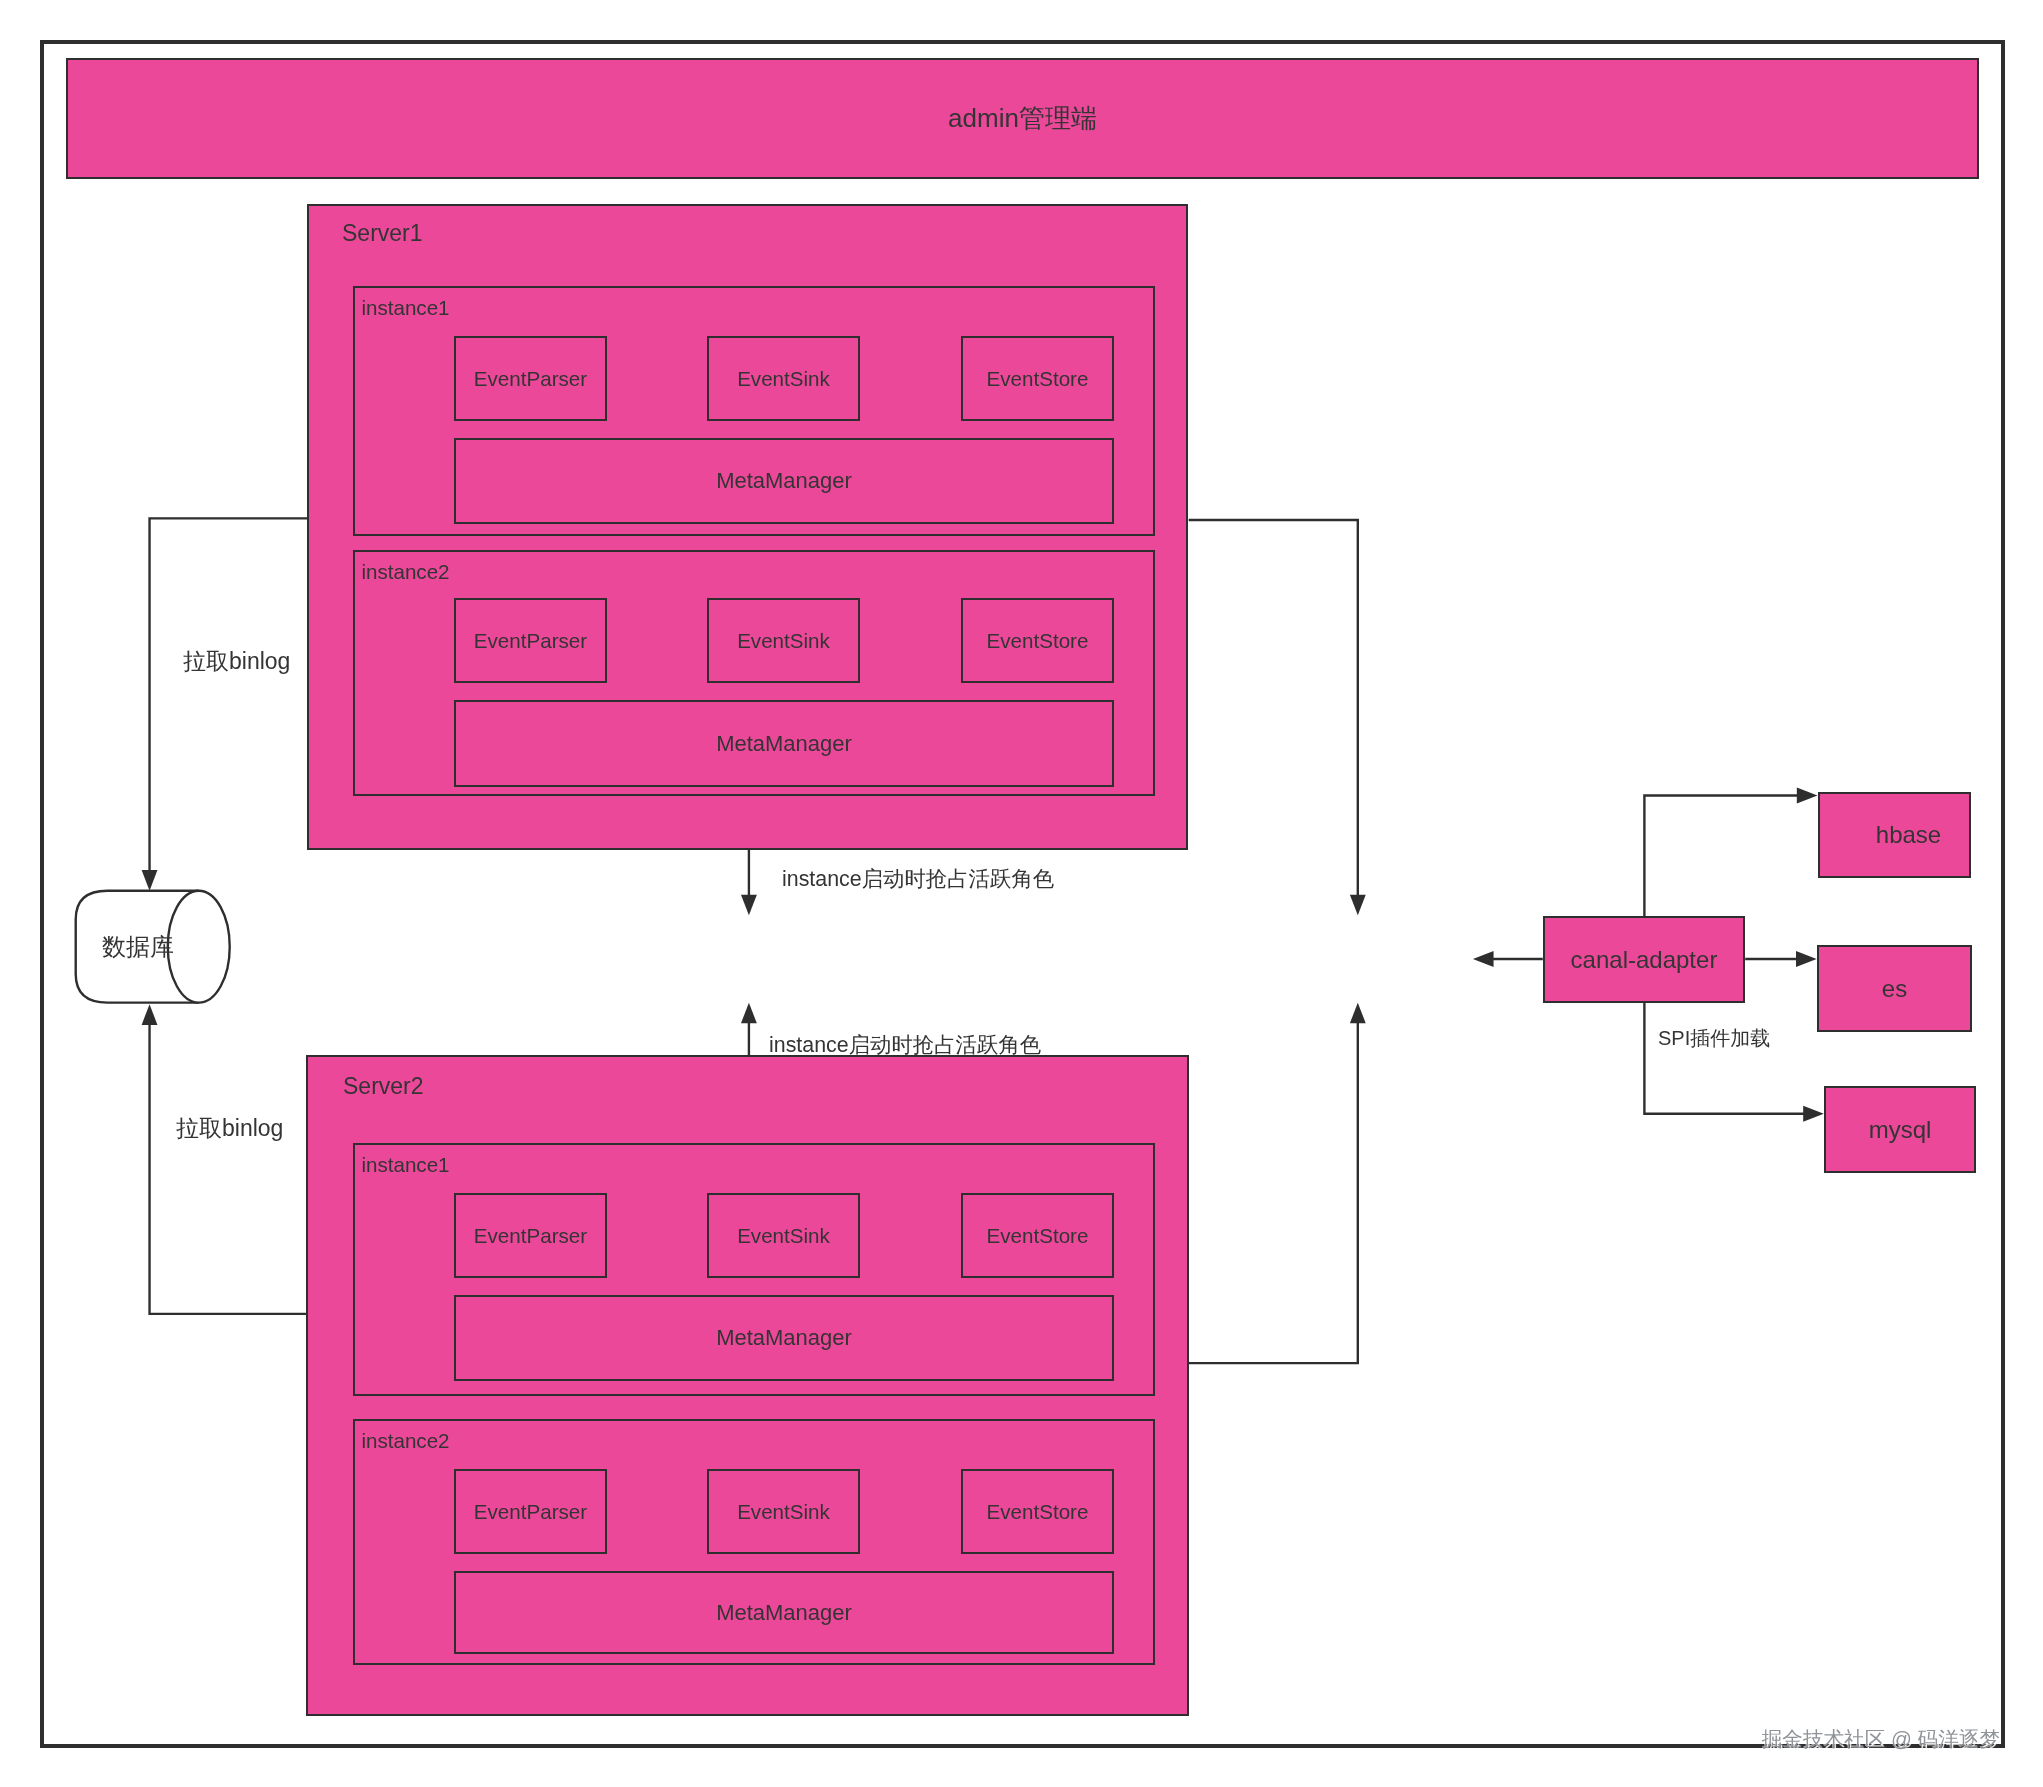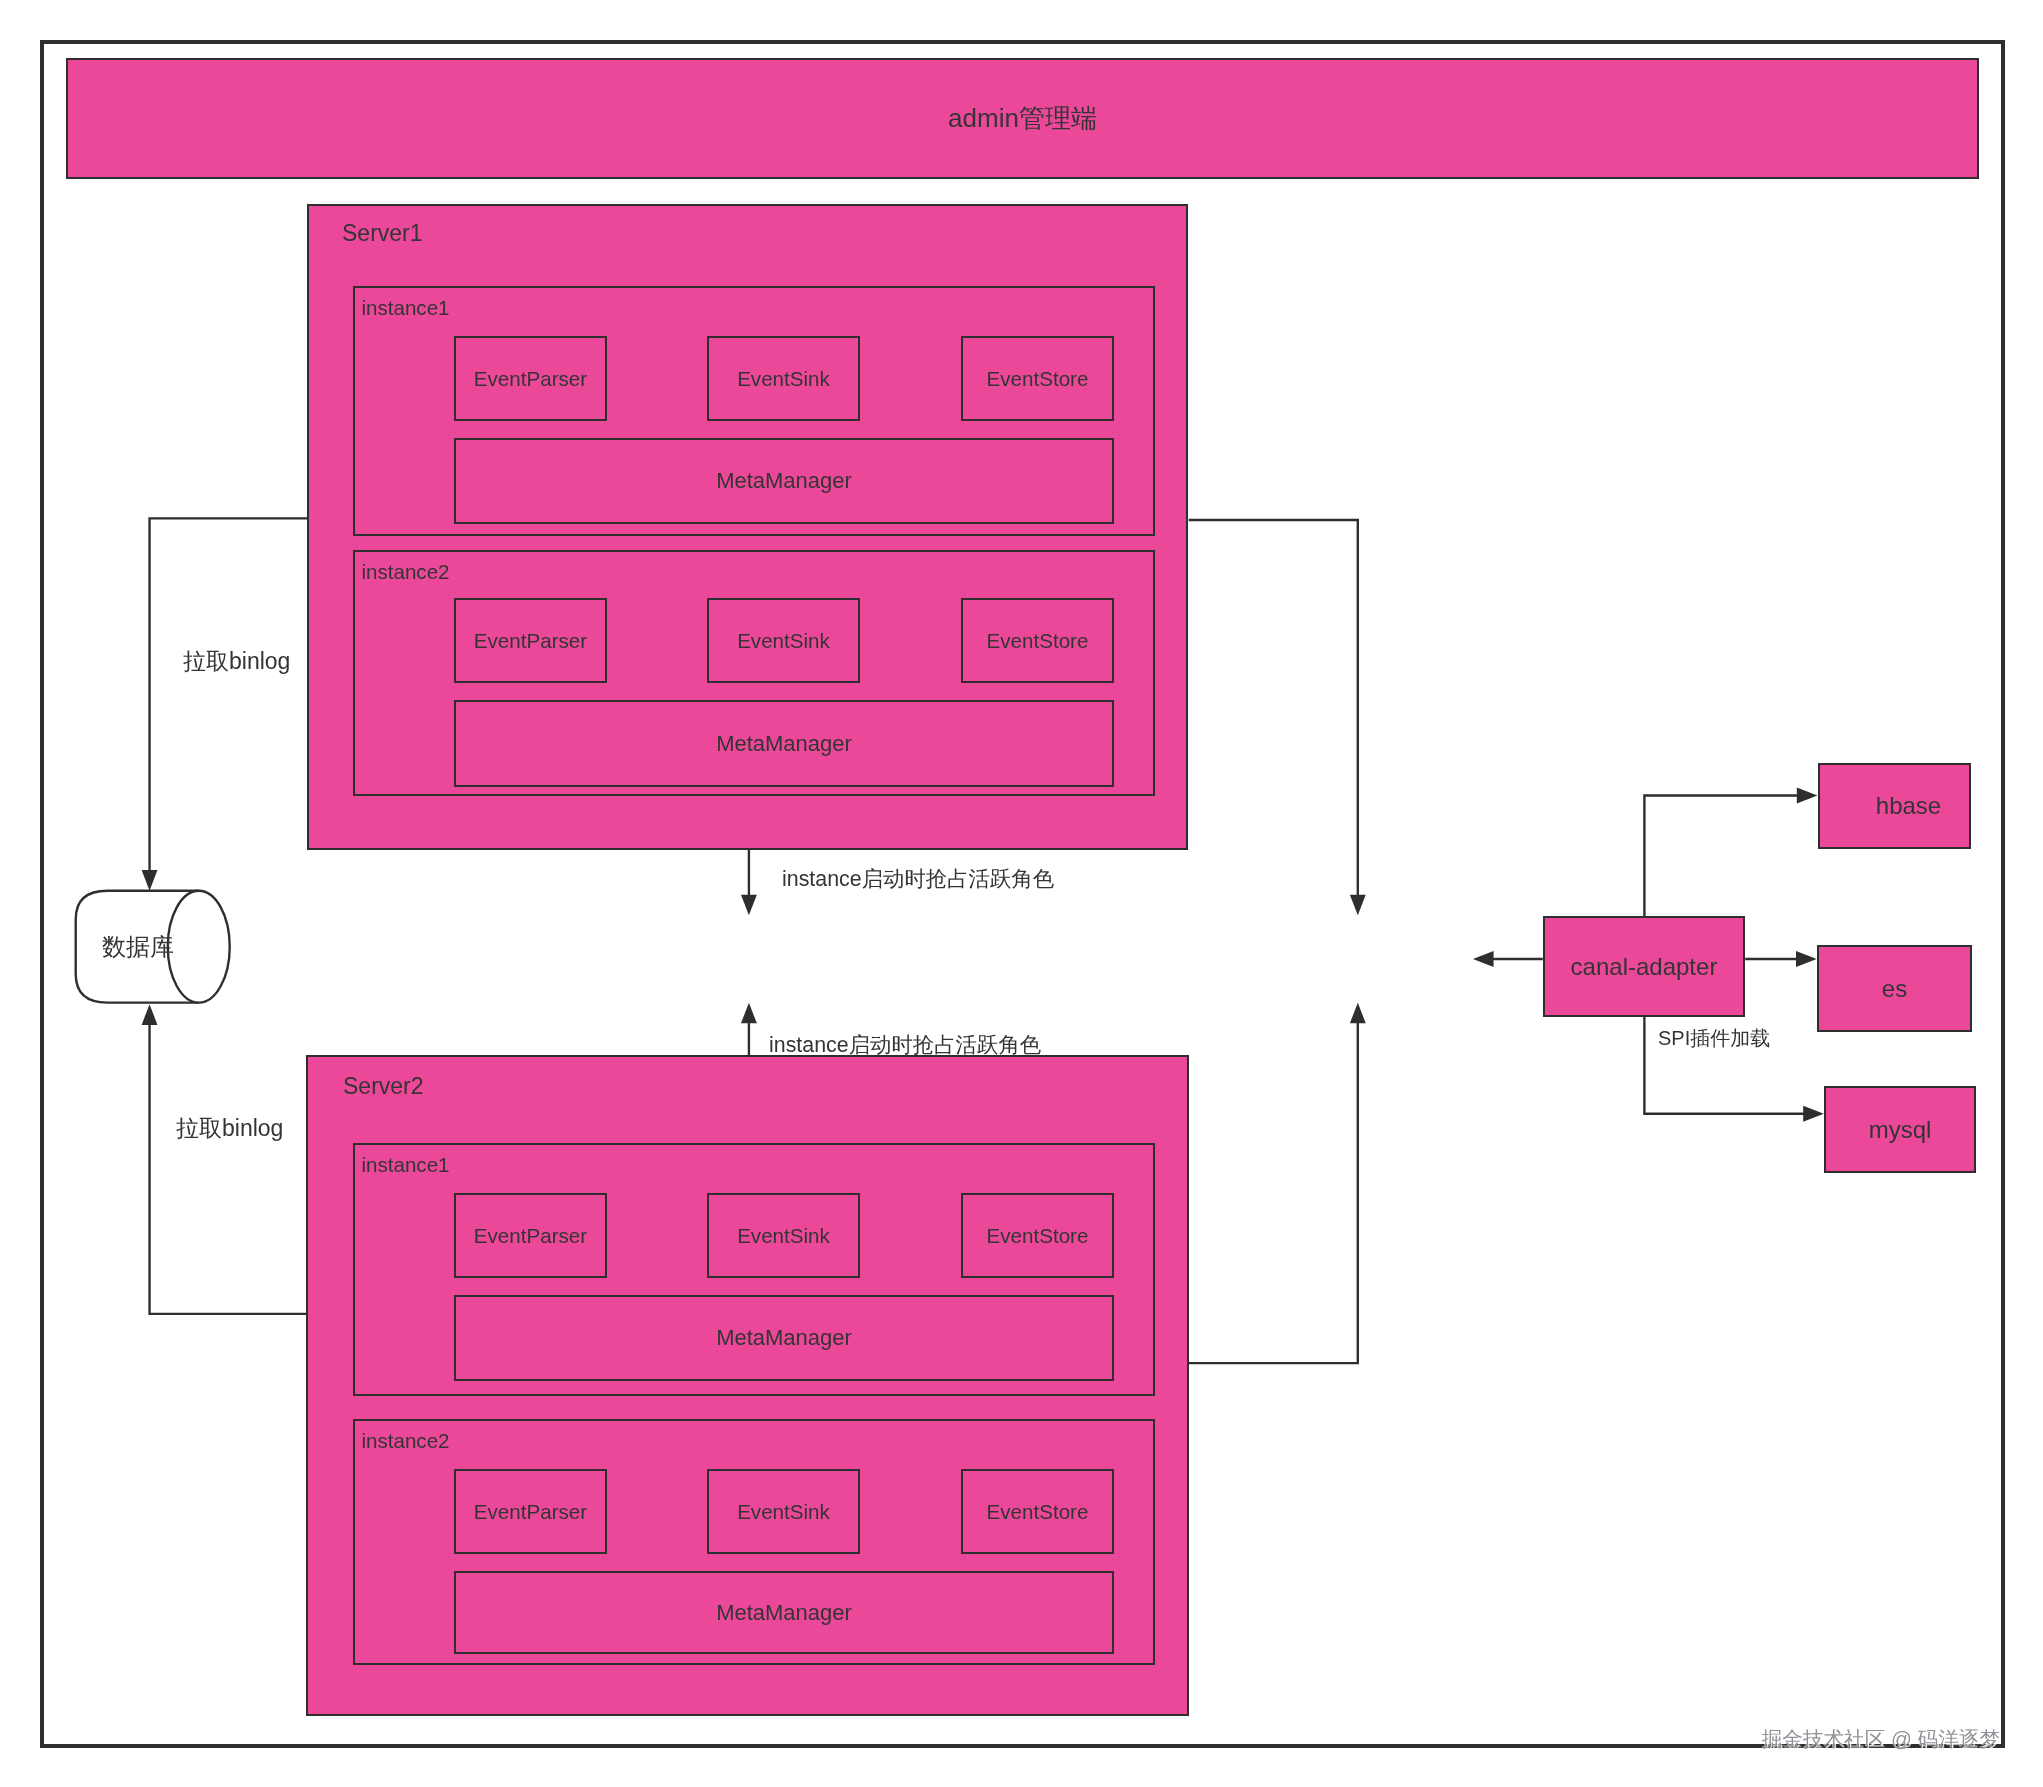--- a/index.html
+++ b/index.html
@@ -153,24 +153,24 @@
   <div class="box center lvl3" style="left:691px;top:1469px;width:153px;height:85px;font-size:20.6px;">
     <span>EventSink</span>
   </div>
   <div class="box center lvl3" style="left:945px;top:1469px;width:153px;height:85px;font-size:20.6px;">
     <span>EventStore</span>
   </div>
   <div class="box center lvl3" style="left:438px;top:1571px;width:660px;height:83px;font-size:22px;">
     <span>MetaManager</span>
   </div>
 
-  <div class="box center lvl2" style="left:1543px;top:916px;width:202px;height:101px;font-size:24px;">
+  <div class="box center lvl2" style="left:1543px;top:916px;width:202px;height:87px;font-size:24px;">
     <span>canal-adapter</span>
   </div>
-  <div class="box center lvl2" style="left:1818px;top:763px;width:153px;height:86px;font-size:24px;padding-left:28px;">
+  <div class="box center lvl2" style="left:1818px;top:792px;width:153px;height:86px;font-size:24px;padding-left:28px;">
     <span>hbase</span>
   </div>
   <div class="box center lvl2" style="left:1817px;top:916px;width:155px;height:87px;font-size:24px;margin-top:29px;">
     <span>es</span>
   </div>
   <div class="box center lvl2" style="left:1824px;top:1070px;width:152px;height:87px;font-size:24px;margin-top:16px;">
     <span>mysql</span>
   </div>
 
   <div class="edge-label lvl3" style="left:86px;top:947px;font-size:24px;">数据库</div>

